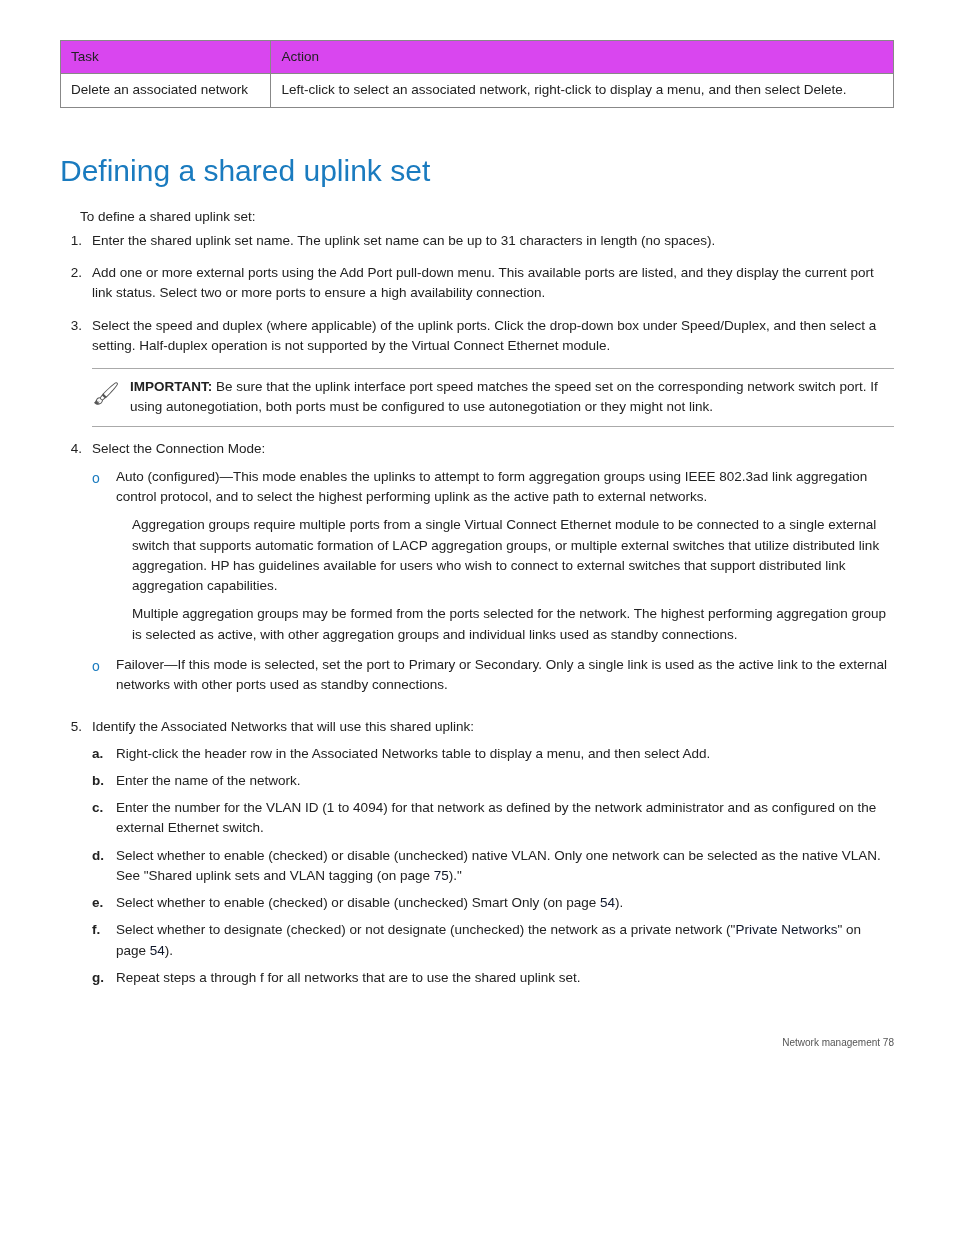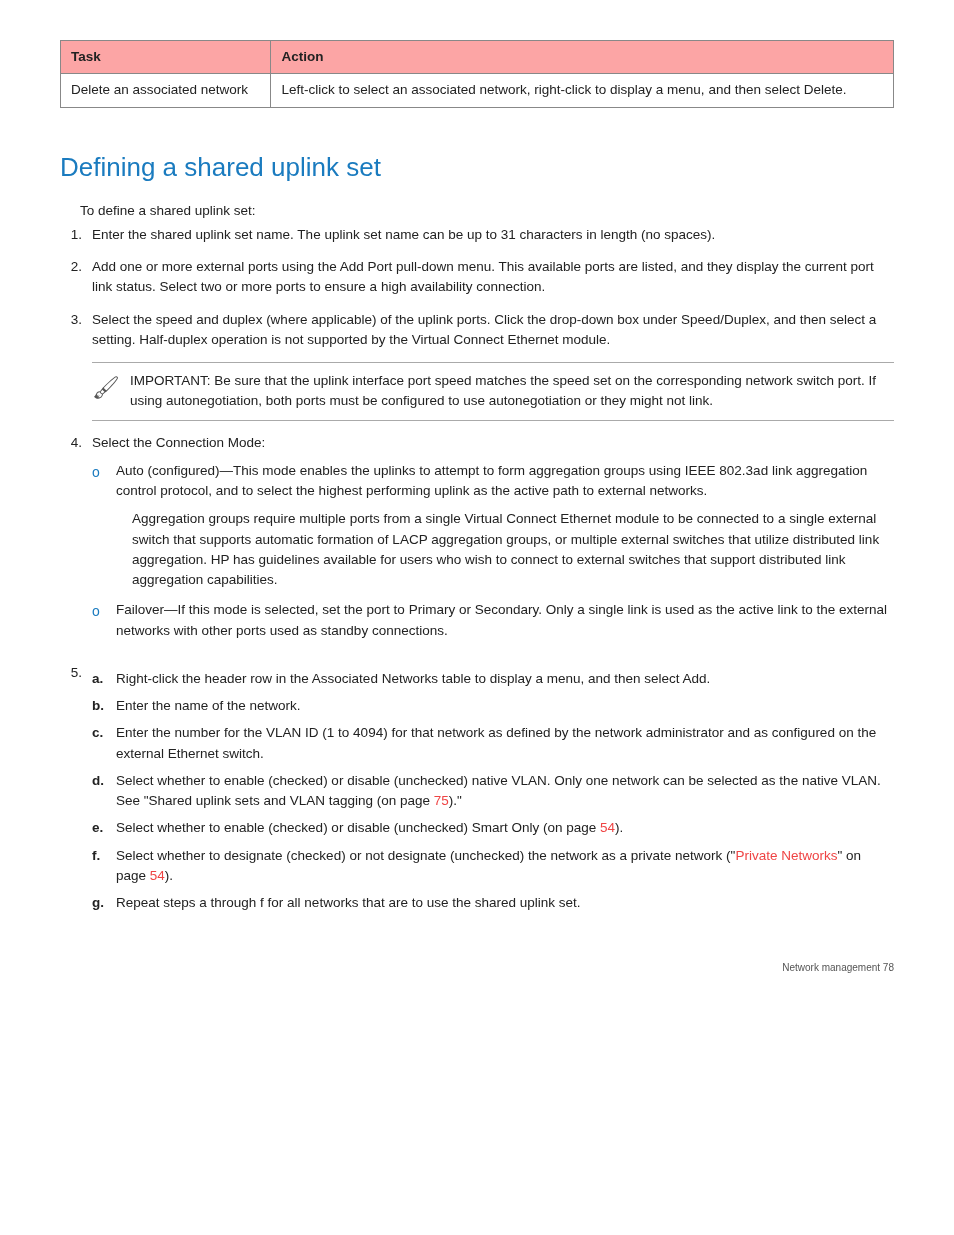--- a/index.html
+++ b/index.html
@@ -18,29 +18,29 @@
       border-collapse: collapse;
       margin-bottom: 40px;
       font-size: 13.5px;
     }
     .top-table th, .top-table td {
       border: 1px solid #888;
       padding: 6px 10px;
       vertical-align: top;
     }
     .top-table th {
-      background: #fca5a5;
-      font-weight: bold;
+      background: #d946ef;
+      font-weight: normal;
       text-align: left;
     }
 
     
     .section-heading {
       color: #1a7bbf;
-      font-size: 26px;
+      font-size: 30px;
       font-weight: normal;
       margin-bottom: 14px;
     }
 
     .intro-text {
       margin-left: 20px;
       margin-bottom: 4px;
     }
 
     
@@ -79,21 +79,21 @@
     .important-icon {
       font-size: 22px;
       color: #555;
       flex-shrink: 0;
       margin-top: 0px;
     }
     .important-text {
       font-size: 13.5px;
     }
     .important-label {
-      font-weight: normal;
+      font-weight: bold;
       color: #222;
     }
 
     
     .sub-list {
       list-style: none;
       margin: 8px 0 0 0;
       padding: 0;
     }
     .sub-list > li {
@@ -136,21 +136,21 @@
       min-width: 16px;
       flex-shrink: 0;
       color: #222;
     }
     .alpha-list > li .alpha-content {
       flex: 1;
     }
 
     
     a, .link-blue {
-      color: #ef4444;
+      color: #0f172a;
       text-decoration: none;
     }
 
     
     .page-footer {
       display: flex;
       justify-content: flex-end;
       margin-top: 40px;
       font-size: 10px;
       color: #555;
@@ -219,39 +219,41 @@
       <span>Select the Connection Mode:</span>
 
       
       <ul class="sub-list">
 
         <li>
           <span class="bullet-o">o</span>
           <div class="bullet-content">
             <span>Auto (configured)</span><span>—</span><span>This mode enables the uplinks to attempt to form aggregation groups using IEEE 802.3ad link aggregation control protocol, and to select the highest performing uplink as the active path to external networks.</span>
             <p class="sub-para">Aggregation groups require multiple ports from a single Virtual Connect Ethernet module to be connected to a single external switch that supports automatic formation of LACP aggregation groups, or multiple external switches that utilize distributed link aggregation. HP has guidelines available for users who wish to connect to external switches that support distributed link aggregation capabilities.</p>
+            <p class="sub-para">Multiple aggregation groups may be formed from the ports selected for the network. The highest performing aggregation group is selected as active, with other aggregation groups and individual links used as standby connections.</p>
           </div>
         </li>
 
         <li>
           <span class="bullet-o">o</span>
           <div class="bullet-content">
             <span>Failover</span><span>—</span><span>If this mode is selected, set the port to Primary or Secondary. Only a single link is used as the active link to the external networks with other ports used as standby connections.</span>
           </div>
         </li>
 
       </ul>
     </div>
   </li>
 </ol>
 
 <ol class="main-list">
   <li>
     <span class="step-num">5.</span>
     <div class="step-content">
+      <span>Identify the Associated Networks that will use this shared uplink:</span>
 
       
       <ol class="alpha-list">
 
         <li>
           <span class="alpha-label">a.</span>
           <div class="alpha-content">
             <span>Right-click the header row in the Associated Networks table to display a menu, and then select </span><strong>Add</strong><span>.</span>
           </div>
         </li>

